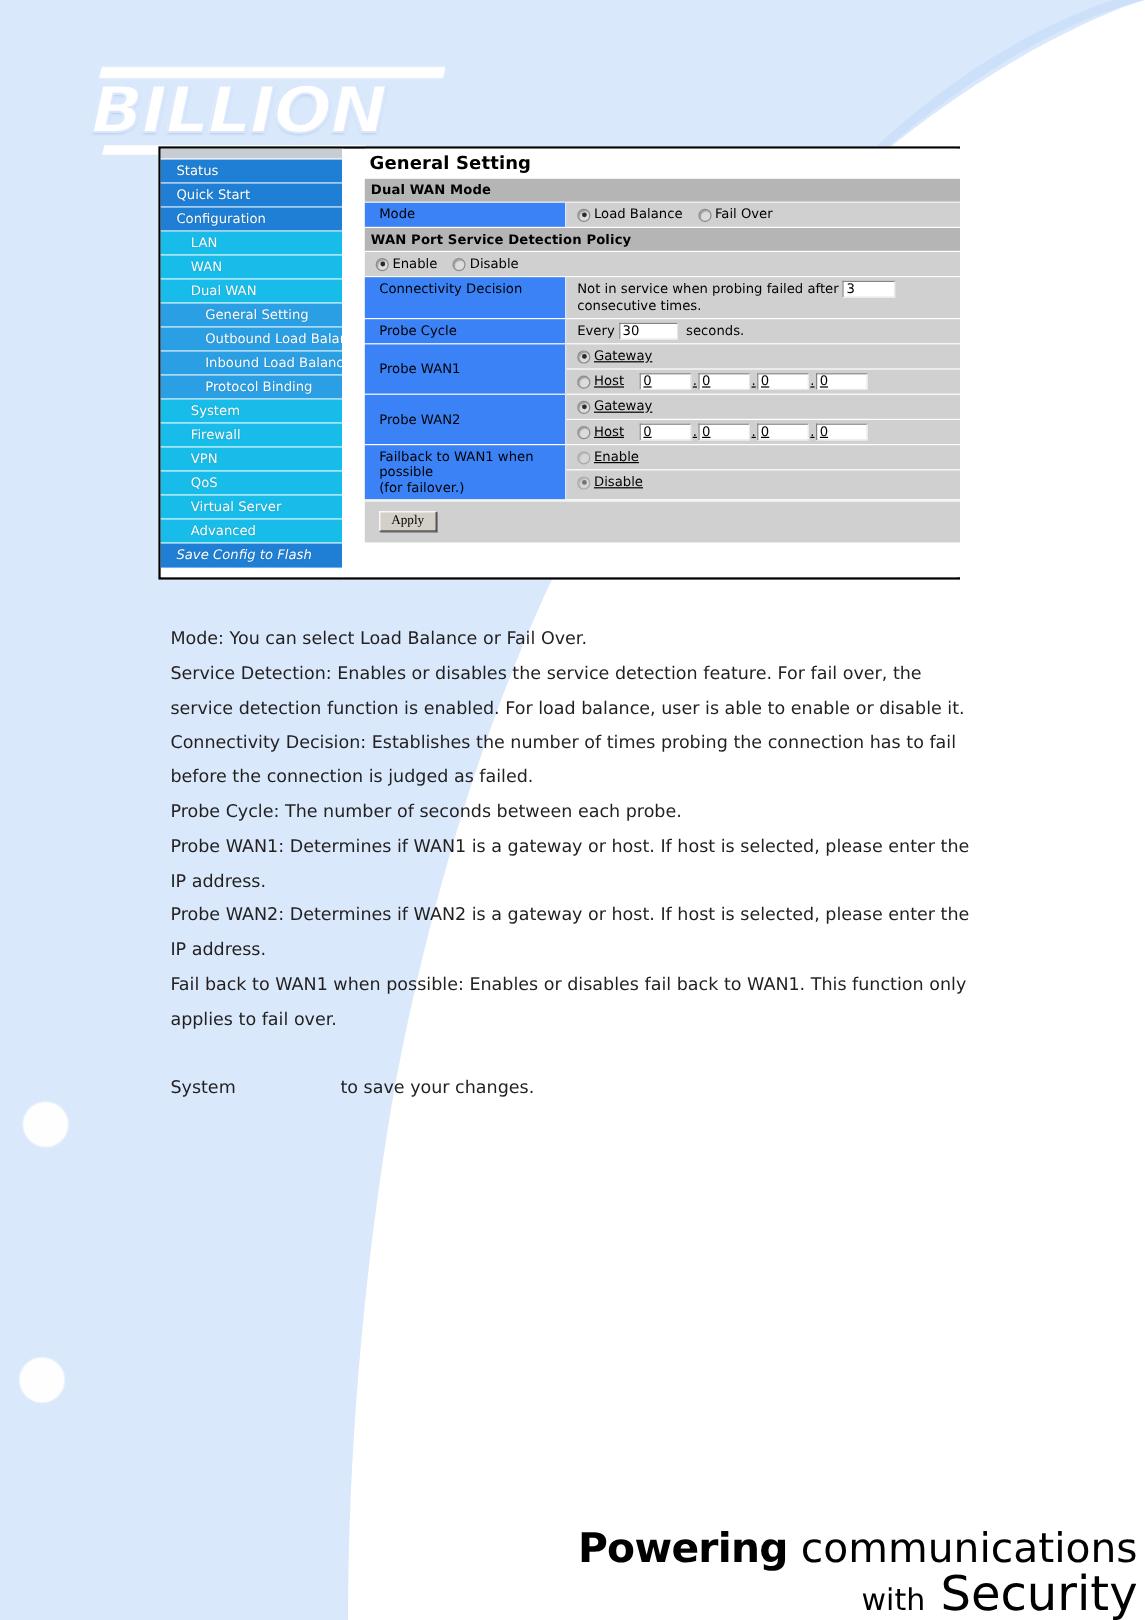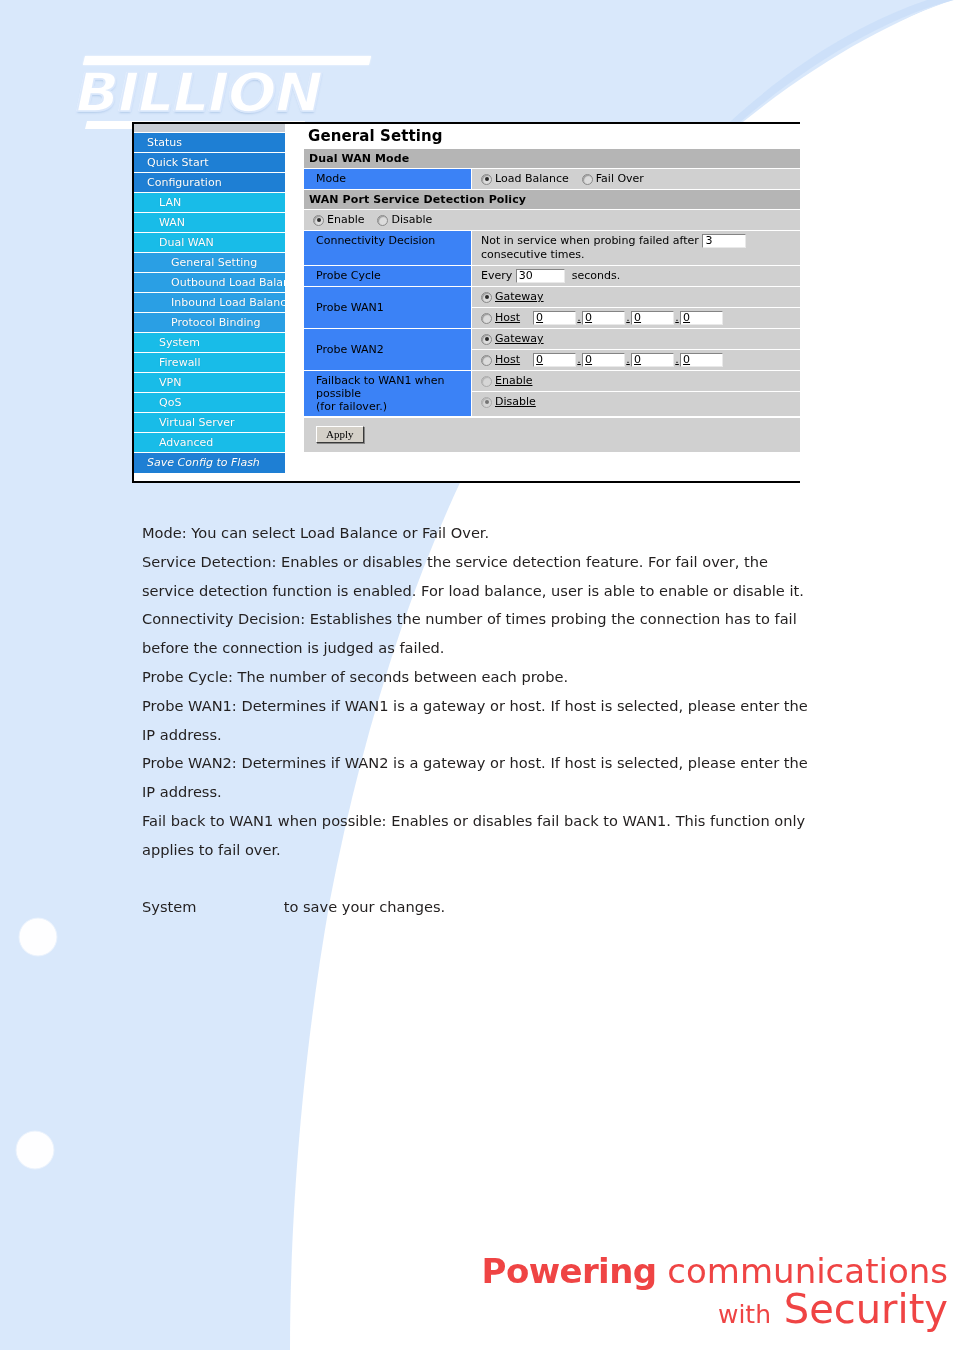--- a/index.html
+++ b/index.html
@@ -270,25 +270,25 @@
     line-height: 28.8px;
     color: #221f1f;
   }
   #body-copy p { margin: 0; }
   .click-line .gap { display: inline-block; width: 78px; }
 
   
   #slogan {
     position: absolute;
     right: 6px;
-    bottom: 20px;
+    bottom: 0;
     z-index: 4;
     text-align: right;
     font-family: "DejaVu Sans", "Liberation Sans", sans-serif;
-    color: #ef4444;
+    color: #000000;
     line-height: 1.02;
   }
   .slogan-1 { font-size: 34px; white-space: nowrap; }
   .slogan-1 b { font-weight: bold; letter-spacing: -0.6px; }
   .slogan-1 span { font-weight: normal; letter-spacing: 0px; }
   .slogan-2 { font-size: 40px; white-space: nowrap; margin-top: 1px; }
   .slogan-2 .small { font-size: 25px; }
 </style>
 </head>
 <body>

